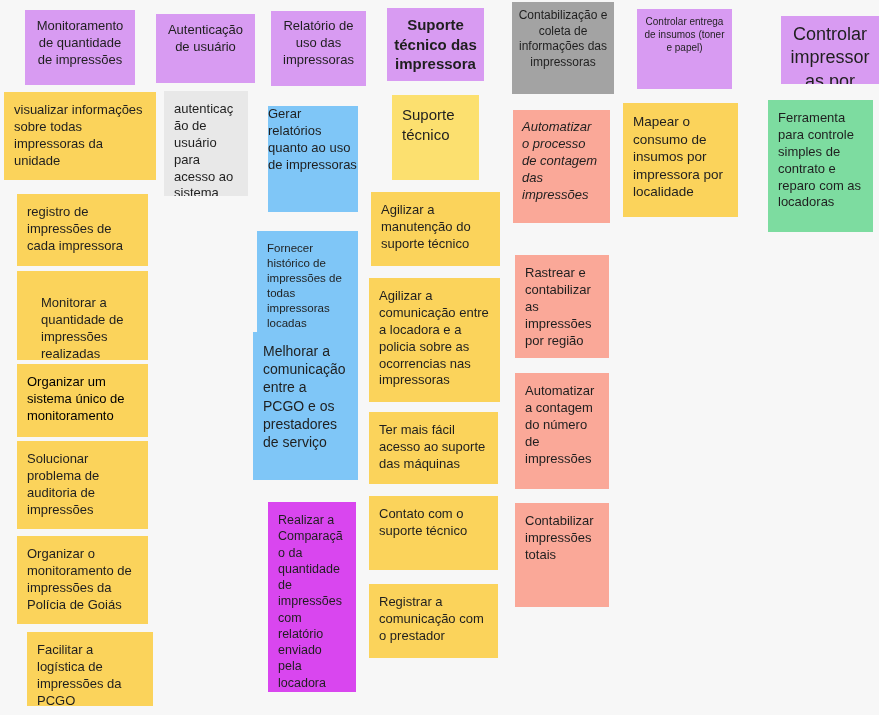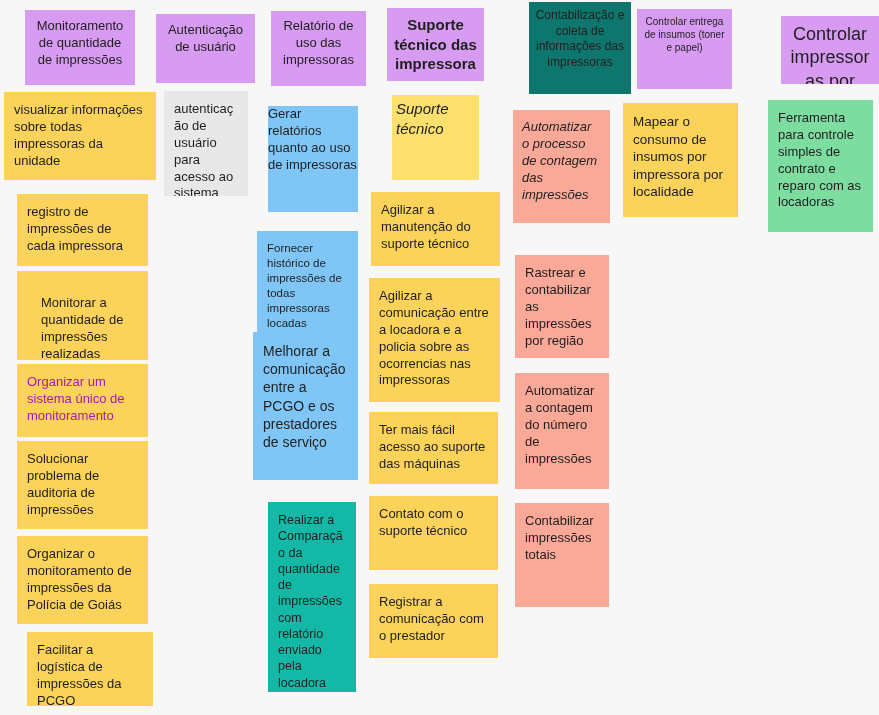--- a/index.html
+++ b/index.html
@@ -36,39 +36,39 @@
   }
 </style>
 </head>
 <body>
 
 <div id="board" style="width: 879px; height: 715px; background: rgb(247, 247, 247);">
     <div class="note header" style="left: 25px; top: 10px; width: 110px; height: 75px; background: rgb(216, 155, 242); font-size: 13px; padding: 8px; color: rgb(31, 31, 31);">Monitoramento de quantidade de impressões</div>
     <div class="note header" style="left: 156px; top: 14px; width: 99px; height: 69px; background: rgb(216, 155, 242); font-size: 13px; padding: 8px; color: rgb(31, 31, 31);">Autenticação de usuário</div>
     <div class="note header" style="left: 271px; top: 11px; width: 95px; height: 75px; background: rgb(216, 155, 242); font-size: 13px; padding: 7px; color: rgb(31, 31, 31);">Relatório de uso das impressoras</div>
     <div class="note header" style="left: 387px; top: 8px; width: 97px; height: 73px; background: rgb(216, 155, 242); font-size: 15px; padding: 7px; color: rgb(31, 31, 31); font-weight: bold;">Suporte técnico das impressoras</div>
-    <div class="note header" style="left: 529px; top: 2px; width: 102px; height: 92px; background: #0f766e; font-size: 12px; padding: 6px; color: rgb(31, 31, 31);">Contabilização e coleta de informações das impressoras</div>
+    <div class="note header" style="left: 512px; top: 2px; width: 102px; height: 92px; background: #a3a3a3; font-size: 12px; padding: 6px; color: rgb(31, 31, 31);">Contabilização e coleta de informações das impressoras</div>
     <div class="note header" style="left: 637px; top: 9px; width: 95px; height: 80px; background: rgb(216, 155, 242); font-size: 10px; padding: 6px; color: rgb(31, 31, 31);">Controlar entrega de insumos (toner e papel)</div>
     <div class="note header" style="left: 772px; top: 16px; width: 98px; height: 68px; background: rgb(216, 155, 242); font-size: 18px; padding: 7px; color: rgb(31, 31, 31); margin-left: 9px;">Controlar impressoras por contrato</div>
     <div class="note body" style="left: 4px; top: 92px; width: 152px; height: 88px; background: rgb(251, 211, 91); font-size: 13px; padding: 10px; color: rgb(31, 31, 31);">visualizar informações sobre todas impressoras da unidade</div>
     <div class="note body" style="left: 164px; top: 91px; width: 84px; height: 105px; background: rgb(232, 232, 232); font-size: 13px; padding: 10px; color: rgb(31, 31, 31);">autenticação de usuário para acesso ao sistema</div>
     <div class="note body" style="left: 268px; top: 106px; width: 90px; height: 106px; background: rgb(127, 198, 247); font-size: 13px; color: rgb(31, 31, 31);">Gerar relatórios quanto ao uso de impressoras</div>
-    <div class="note body" style="left: 392px; top: 95px; width: 87px; height: 85px; background: rgb(252, 224, 111); font-size: 15px; padding: 4px; color: rgb(31, 31, 31); font-style: italic;">Suporte técnico</div>
+    <div class="note body" style="left: 392px; top: 95px; width: 87px; height: 85px; background: rgb(252, 224, 111); font-size: 15px; padding: 10px; color: rgb(31, 31, 31);">Suporte técnico</div>
     <div class="note body" style="left: 513px; top: 110px; width: 97px; height: 113px; background: rgb(250, 168, 152); font-size: 13px; padding: 9px; color: rgb(31, 31, 31); font-style: italic;">Automatizar o processo de contagem das impressões</div>
     <div class="note body" style="left: 623px; top: 103px; width: 115px; height: 114px; background: rgb(251, 211, 91); font-size: 13.5px; padding: 10px; color: rgb(31, 31, 31);">Mapear o consumo de insumos por impressora por localidade</div>
     <div class="note body" style="left: 768px; top: 100px; width: 105px; height: 132px; background: rgb(125, 220, 160); font-size: 13px; padding: 10px; color: rgb(31, 31, 31);">Ferramenta para controle simples de contrato e reparo com as locadoras</div>
     <div class="note body" style="left: 17px; top: 194px; width: 131px; height: 72px; background: rgb(251, 211, 91); font-size: 13px; padding: 10px; color: rgb(31, 31, 31);">registro de impressões de cada impressora</div>
     <div class="note body" style="left: 17px; top: 271px; width: 131px; height: 89px; background: rgb(251, 211, 91); font-size: 13px; padding: 24px; color: rgb(31, 31, 31);">Monitorar a quantidade de impressões realizadas</div>
-    <div class="note body" style="left: 17px; top: 364px; width: 131px; height: 73px; background: rgb(251, 211, 91); font-size: 13px; padding: 10px; color: #a21caf;">Organizar um sistema único de monitoramento</div>
+    <div class="note body" style="left: 17px; top: 364px; width: 131px; height: 73px; background: rgb(251, 211, 91); font-size: 13px; padding: 10px; color: #000000;">Organizar um sistema único de monitoramento</div>
     <div class="note body" style="left: 17px; top: 441px; width: 131px; height: 88px; background: rgb(251, 211, 91); font-size: 13px; padding: 10px; color: rgb(31, 31, 31);">Solucionar problema de auditoria de impressões</div>
     <div class="note body" style="left: 17px; top: 536px; width: 131px; height: 88px; background: rgb(251, 211, 91); font-size: 13px; padding: 10px; color: rgb(31, 31, 31);">Organizar o monitoramento de impressões da Polícia de Goiás</div>
     <div class="note body" style="left: 27px; top: 632px; width: 126px; height: 74px; background: rgb(251, 211, 91); font-size: 13px; padding: 10px; color: rgb(31, 31, 31);">Facilitar a logística de impressões da PCGO</div>
     <div class="note body" style="left: 257px; top: 231px; width: 101px; height: 104px; background: rgb(127, 198, 247); font-size: 11.5px; padding: 10px; color: rgb(31, 31, 31);">Fornecer histórico de impressões de todas impressoras locadas</div>
     <div class="note body" style="left: 253px; top: 332px; width: 105px; height: 148px; background: rgb(127, 198, 247); font-size: 14px; padding: 10px; color: rgb(31, 31, 31);">Melhorar a comunicação entre a PCGO e os prestadores de serviço</div>
-    <div class="note body" style="left: 268px; top: 502px; width: 88px; height: 190px; background: #14b8a6; font-size: 12.5px; padding: 10px; color: rgb(31, 31, 31);">Realizar a Comparação da quantidade de impressões com relatório enviado pela locadora</div>
+    <div class="note body" style="left: 268px; top: 502px; width: 88px; height: 190px; background: #d946ef; font-size: 12.5px; padding: 10px; color: rgb(31, 31, 31);">Realizar a Comparação da quantidade de impressões com relatório enviado pela locadora</div>
     <div class="note body" style="left: 371px; top: 192px; width: 129px; height: 74px; background: rgb(251, 211, 91); font-size: 13px; padding: 10px; color: rgb(31, 31, 31);">Agilizar a manutenção do suporte técnico</div>
     <div class="note body" style="left: 369px; top: 278px; width: 131px; height: 124px; background: rgb(251, 211, 91); font-size: 13px; padding: 10px; color: rgb(31, 31, 31);">Agilizar a comunicação entre a locadora e a policia sobre as ocorrencias nas impressoras</div>
     <div class="note body" style="left: 369px; top: 412px; width: 129px; height: 72px; background: rgb(251, 211, 91); font-size: 13px; padding: 10px; color: rgb(31, 31, 31);">Ter mais fácil acesso ao suporte das máquinas</div>
     <div class="note body" style="left: 369px; top: 496px; width: 129px; height: 74px; background: rgb(251, 211, 91); font-size: 13px; padding: 10px; color: rgb(31, 31, 31);">Contato com o suporte técnico</div>
     <div class="note body" style="left: 369px; top: 584px; width: 129px; height: 74px; background: rgb(251, 211, 91); font-size: 13px; padding: 10px; color: rgb(31, 31, 31);">Registrar a comunicação com o prestador</div>
     <div class="note body" style="left: 515px; top: 255px; width: 94px; height: 103px; background: rgb(250, 168, 152); font-size: 13px; padding: 10px; color: rgb(31, 31, 31);">Rastrear e contabilizar as impressões por região</div>
     <div class="note body" style="left: 515px; top: 373px; width: 94px; height: 116px; background: rgb(250, 168, 152); font-size: 13px; padding: 10px; color: rgb(31, 31, 31);">Automatizar a contagem do número de impressões</div>
     <div class="note body" style="left: 515px; top: 503px; width: 94px; height: 104px; background: rgb(250, 168, 152); font-size: 13px; padding: 10px; color: rgb(31, 31, 31);">Contabilizar impressões totais</div>
   </div>
 

